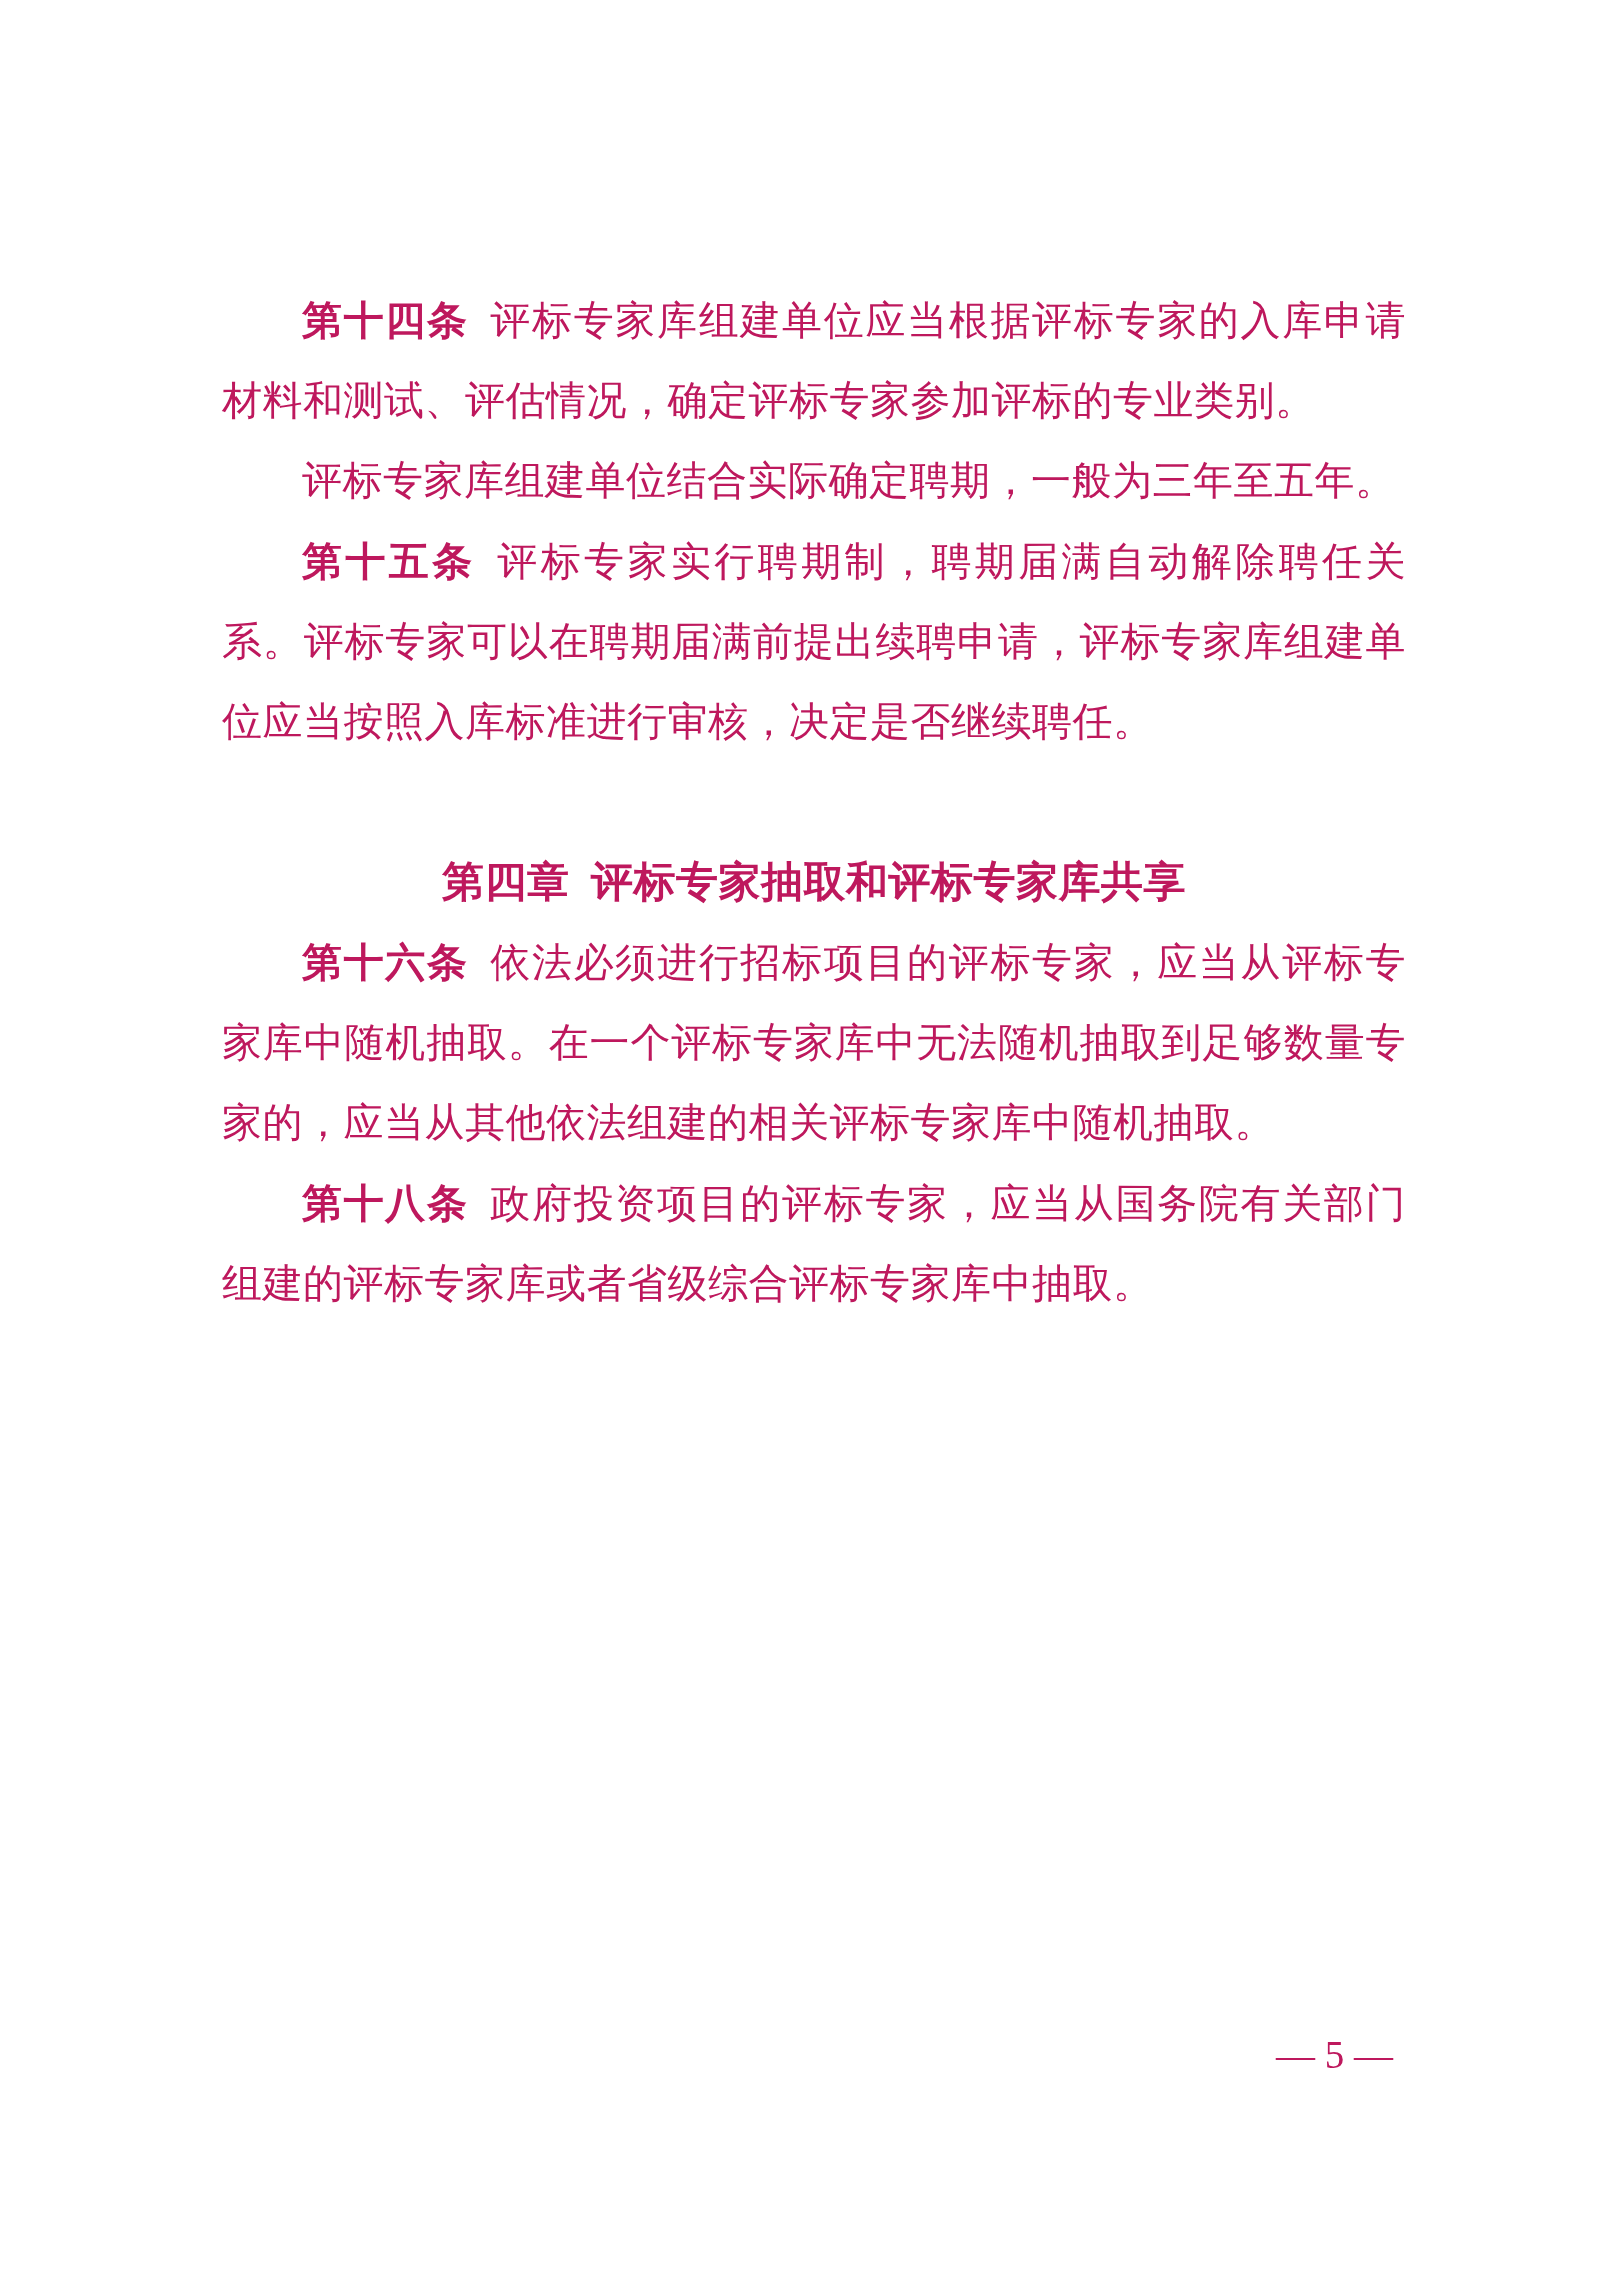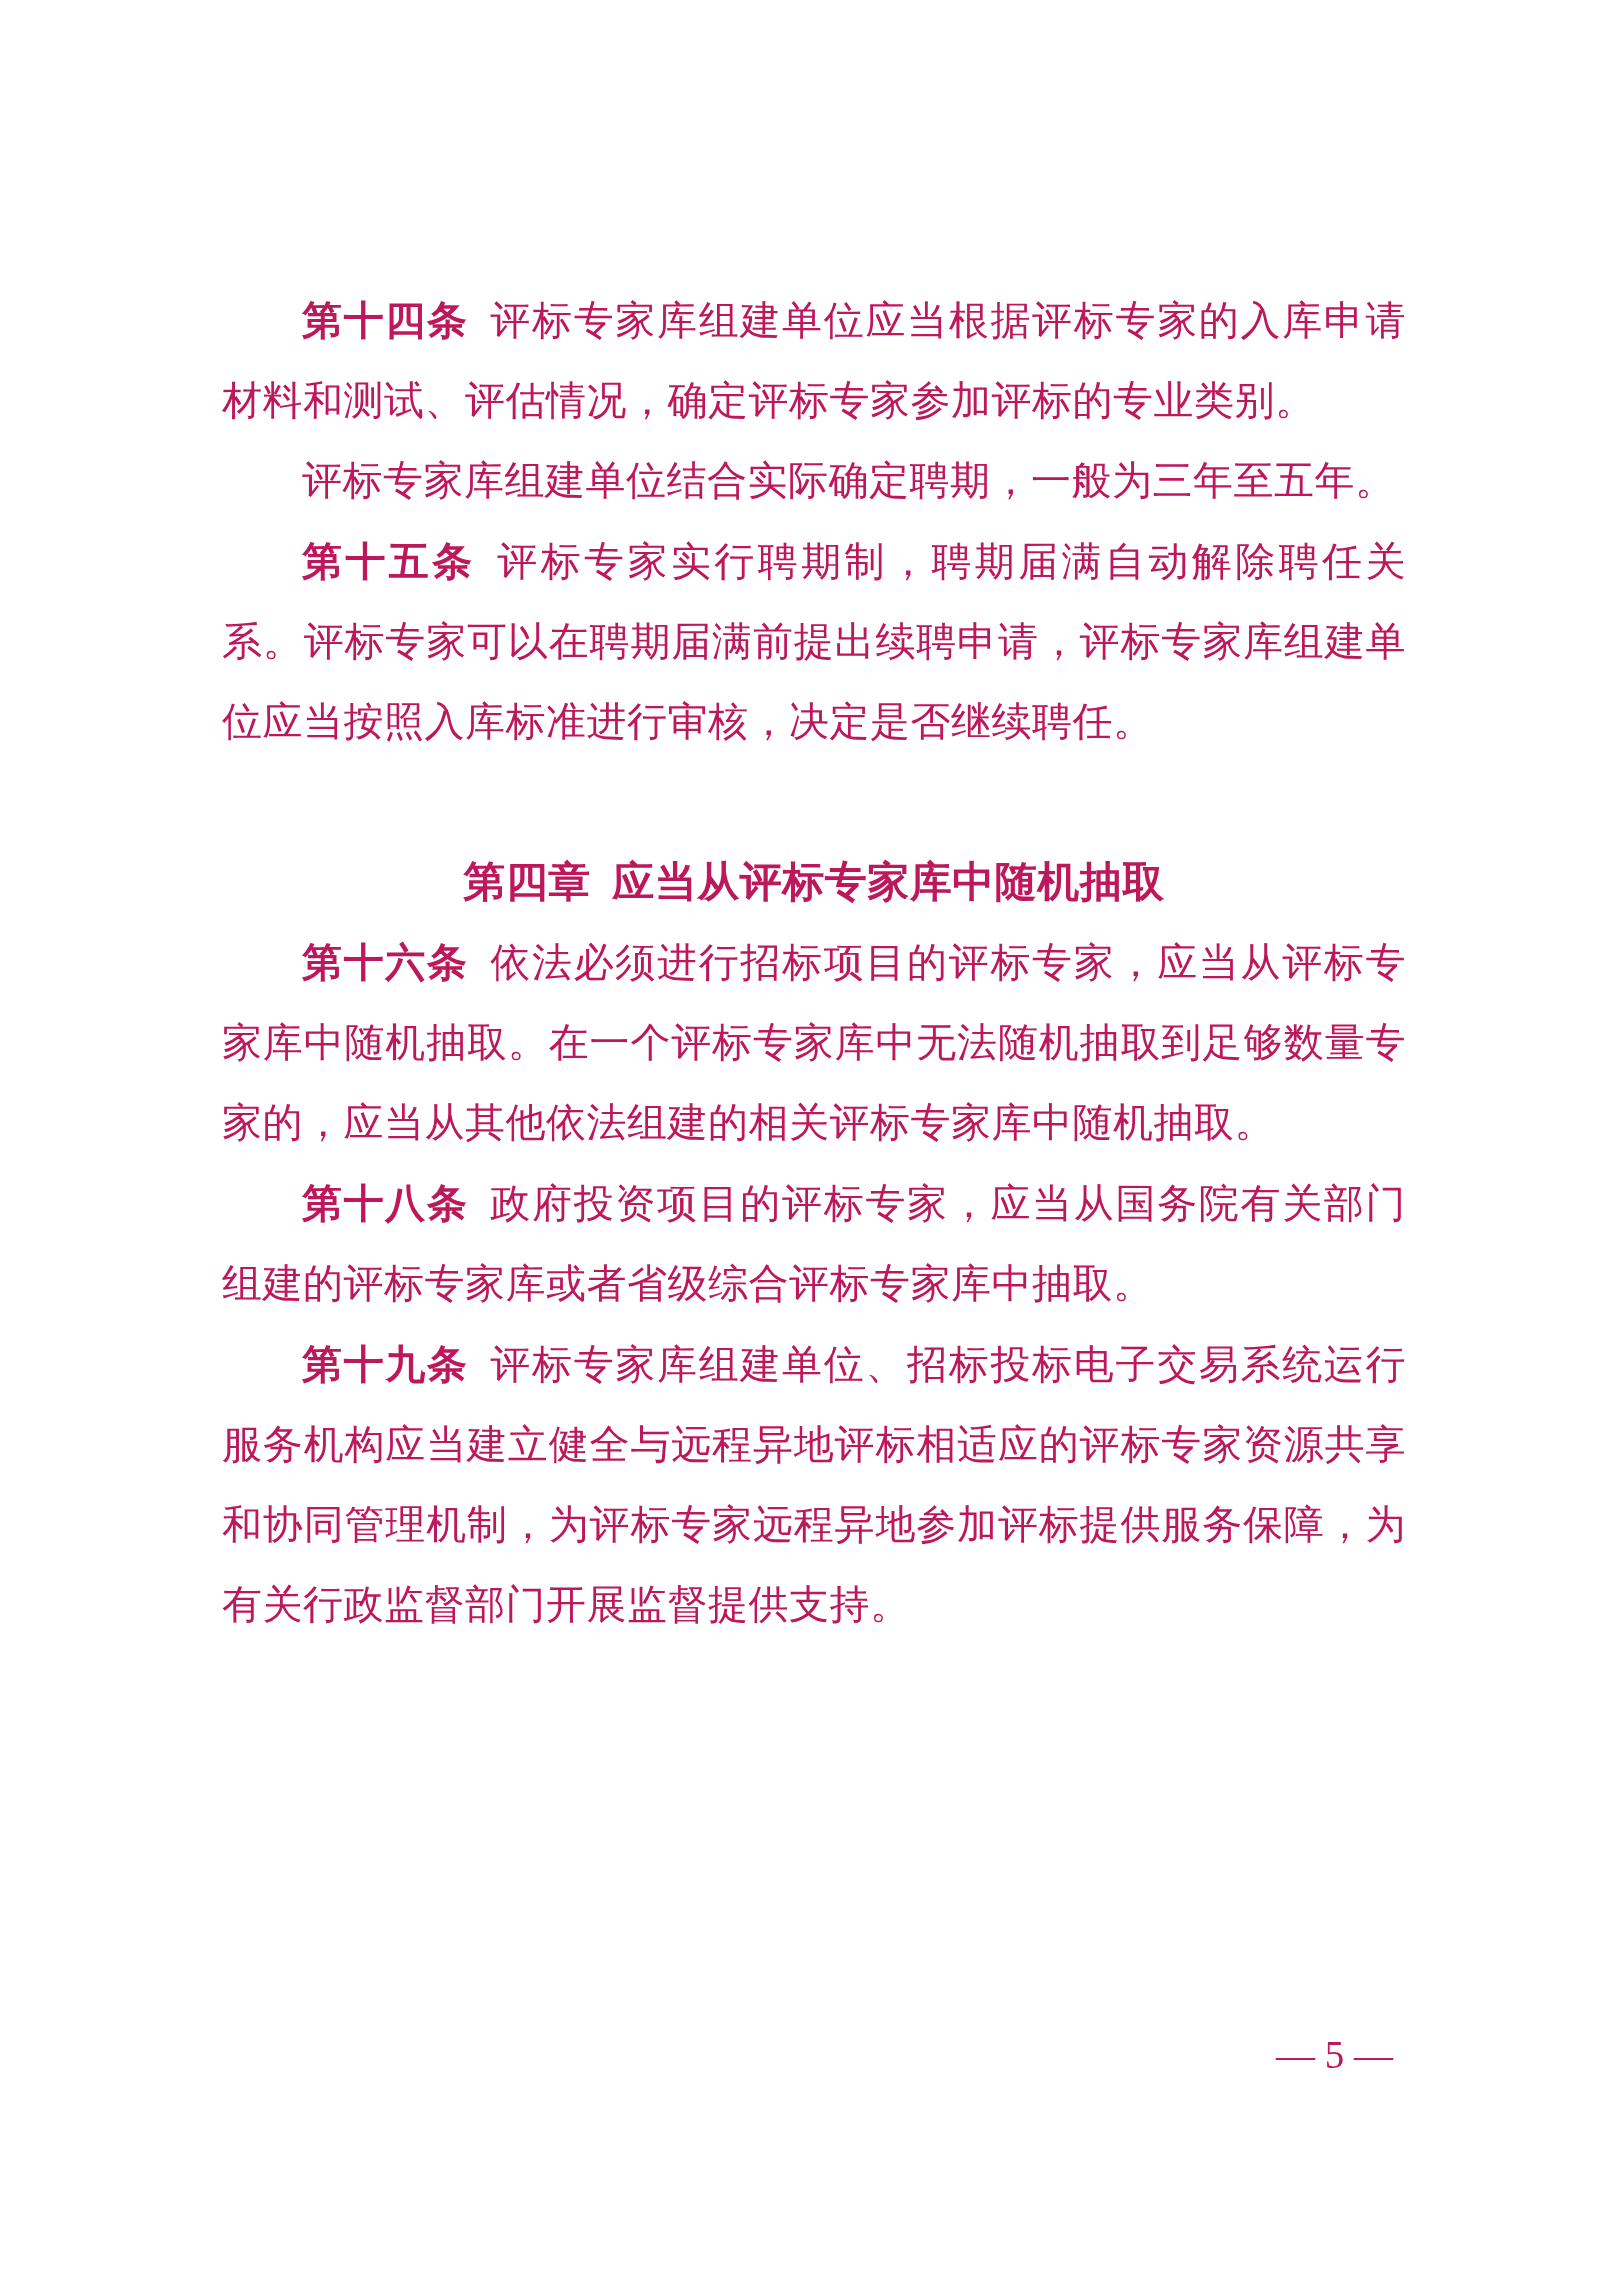--- a/index.html
+++ b/index.html
@@ -66,27 +66,26 @@
 <div class="page">
 
   <div class="content">
 
     <p class="para"><span class="article-label">第十四条</span><span>评标专家库组建单位应当根据评标专家的入库申请材料和测试、评估情况，确定评标专家参加评标的专业类别。</span></p>
 
     <p class="para"><span>评标专家库组建单位结合实际确定聘期，一般为三年至五年。</span></p>
 
     <p class="para"><span class="article-label">第十五条</span><span>评标专家实行聘期制，聘期届满自动解除聘任关系。评标专家可以在聘期届满前提出续聘申请，评标专家库组建单位应当按照入库标准进行审核，决定是否继续聘任。</span></p>
 
-    <h2 class="para chapter-heading"><span class="chapter-number">第四章</span><span>应当从评标专家库中随机抽取</span></h2>
+    <h2 class="para chapter-heading"><span class="chapter-number">第四章</span><span>评标专家抽取和评标专家库共享</span></h2>
 
     <p class="para"><span class="article-label">第十六条</span><span>依法必须进行招标项目的评标专家，应当从评标专家库中随机抽取。在一个评标专家库中无法随机抽取到足够数量专家的，应当从其他依法组建的相关评标专家库中随机抽取。</span></p>
 
 
     <p class="para"><span class="article-label">第十八条</span><span>政府投资项目的评标专家，应当从国务院有关部门组建的评标专家库或者省级综合评标专家库中抽取。</span></p>
 
-    <p class="para"><span class="article-label">第十九条</span><span>评标专家库组建单位、招标投标电子交易系统运行服务机构应当建立健全与远程异地评标相适应的评标专家资源共享和协同管理机制，为评标专家远程异地参加评标提供服务保障，为有关行政监督部门开展监督提供支持。</span></p>
 
   </div>
 
   <div class="page-footer">— 5 —</div>
 
 </div>
 
 
 </body></html>

